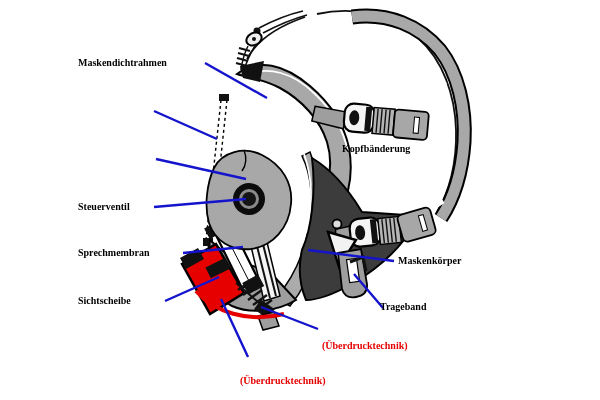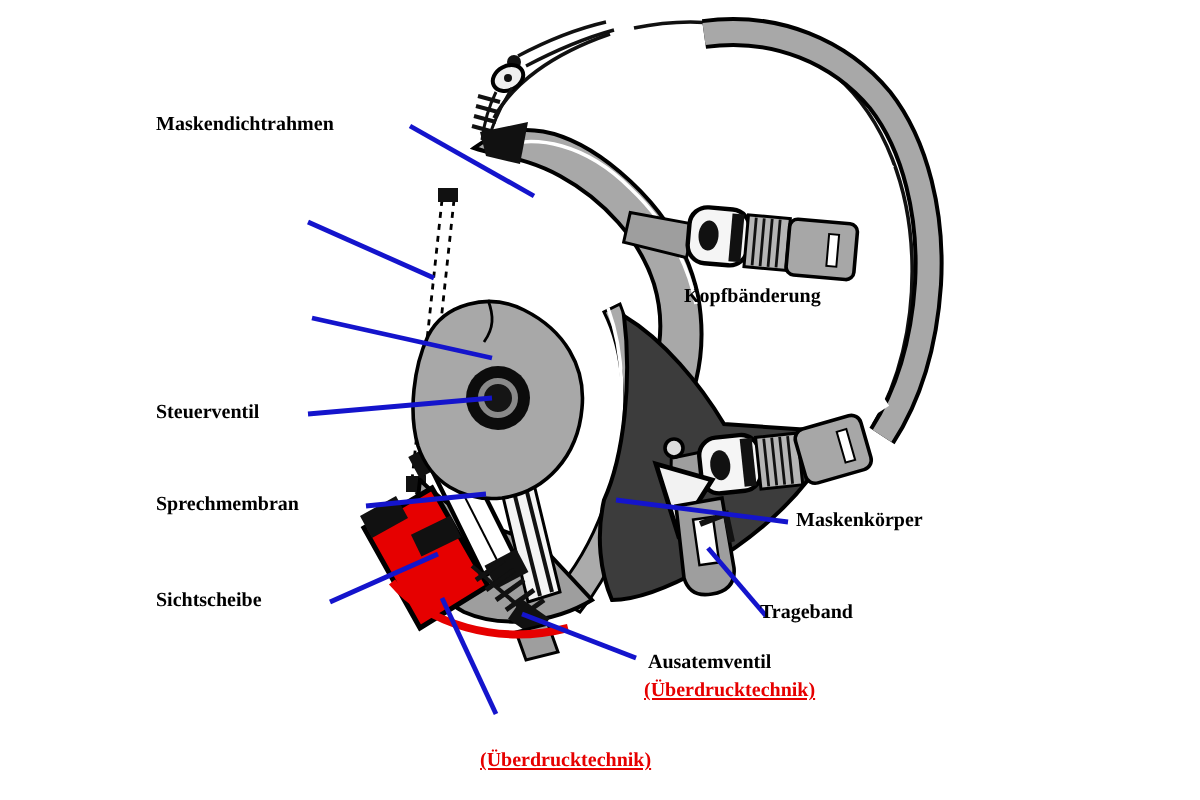--- a/index.html
+++ b/index.html
@@ -5,21 +5,21 @@
   html,body{margin:0;padding:0;background:#fff;}
   #stage{
     position:relative;width:600px;height:400px;background:#ffffff;
     font-family:"Liberation Serif","DejaVu Serif",serif;overflow:hidden;
   }
   #artwork{position:absolute;left:0;top:0;}
   .lbl{
     position:absolute;font-weight:bold;font-size:10px;line-height:14px;
     color:#000;white-space:nowrap;
   }
-  .lbl.note{color:#e60000;text-decoration:underline;}
+  .lbl.note{color:#e60000;}
 </style>
 </head>
 <body>
 
 <div id="stage">
 
   <svg id="artwork" width="600" height="400" viewBox="0 0 600 400">
 
     <g>
       <path d="M247,59 C256,42 276,27 305,17" fill="none" stroke="#111" stroke-width="1.8"></path>
@@ -148,18 +148,17 @@
 
   <div class="lbl" style="left:78px;top:56px">Maskendichtrahmen</div>
   <div class="lbl" style="left:78px;top:200px">Steuerventil</div>
   <div class="lbl" style="left:78px;top:246px">Sprechmembran</div>
   <div class="lbl" style="left:78px;top:294px">Sichtscheibe</div>
 
   <div class="lbl" style="left:342px;top:142px">Kopfbänderung</div>
   <div class="lbl" style="left:398px;top:254px">Maskenkörper</div>
   <div class="lbl" style="left:380px;top:300px">Trageband</div>
 
-  <div class="lbl" style="left:324px;top:325px">Ausatemventil</div>
   <div class="lbl note" style="left:322px;top:339px">(Überdrucktechnik)</div>
 
   <div class="lbl note" style="left:240px;top:374px">(Überdrucktechnik)</div>
 
 </div>
 
 </body></html>

